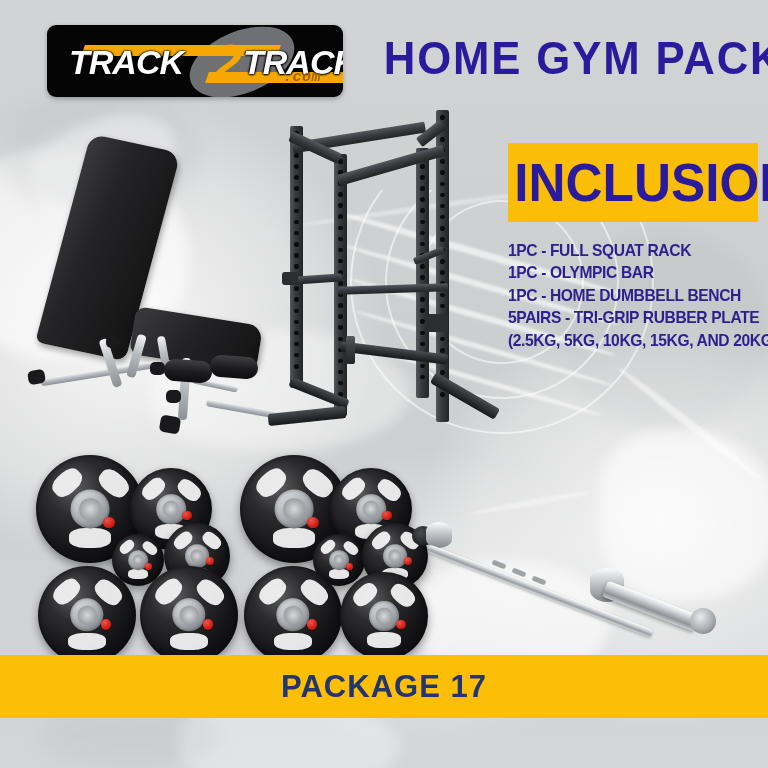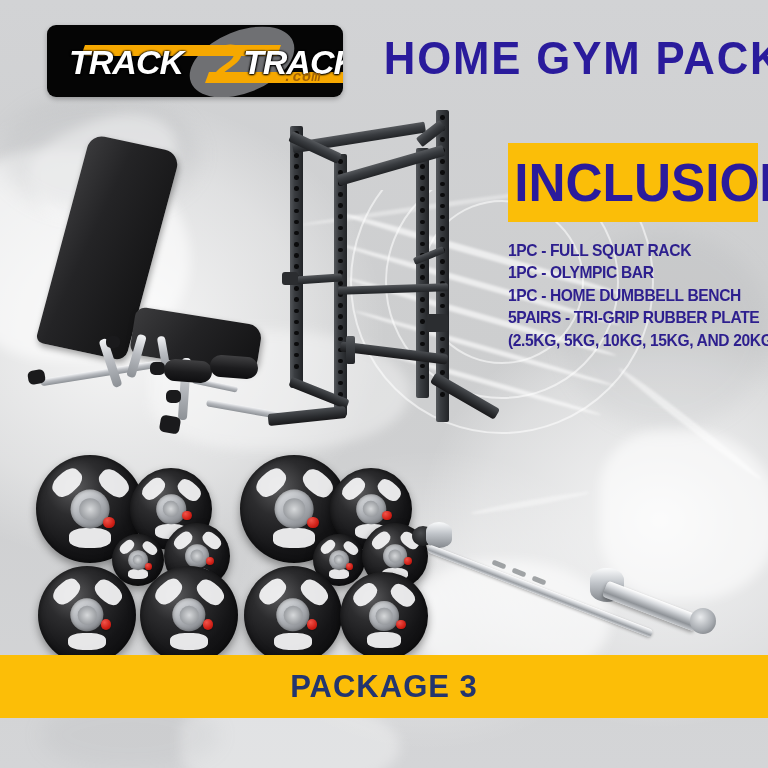--- a/index.html
+++ b/index.html
@@ -528,16 +528,16 @@
 
   <ul class="incl-list">
     <li>1PC - FULL SQUAT RACK</li>
     <li>1PC - OLYMPIC BAR</li>
     <li>1PC - HOME DUMBBELL BENCH</li>
     <li>5PAIRS - TRI-GRIP RUBBER PLATE</li>
     <li>(2.5KG, 5KG, 10KG, 15KG, AND 20KG)</li>
   </ul>
 
   <div class="banner">
-    <span>PACKAGE 3</span>
+    <span>PACKAGE 17</span>
   </div>
 
 </div>
 
 </body></html>

